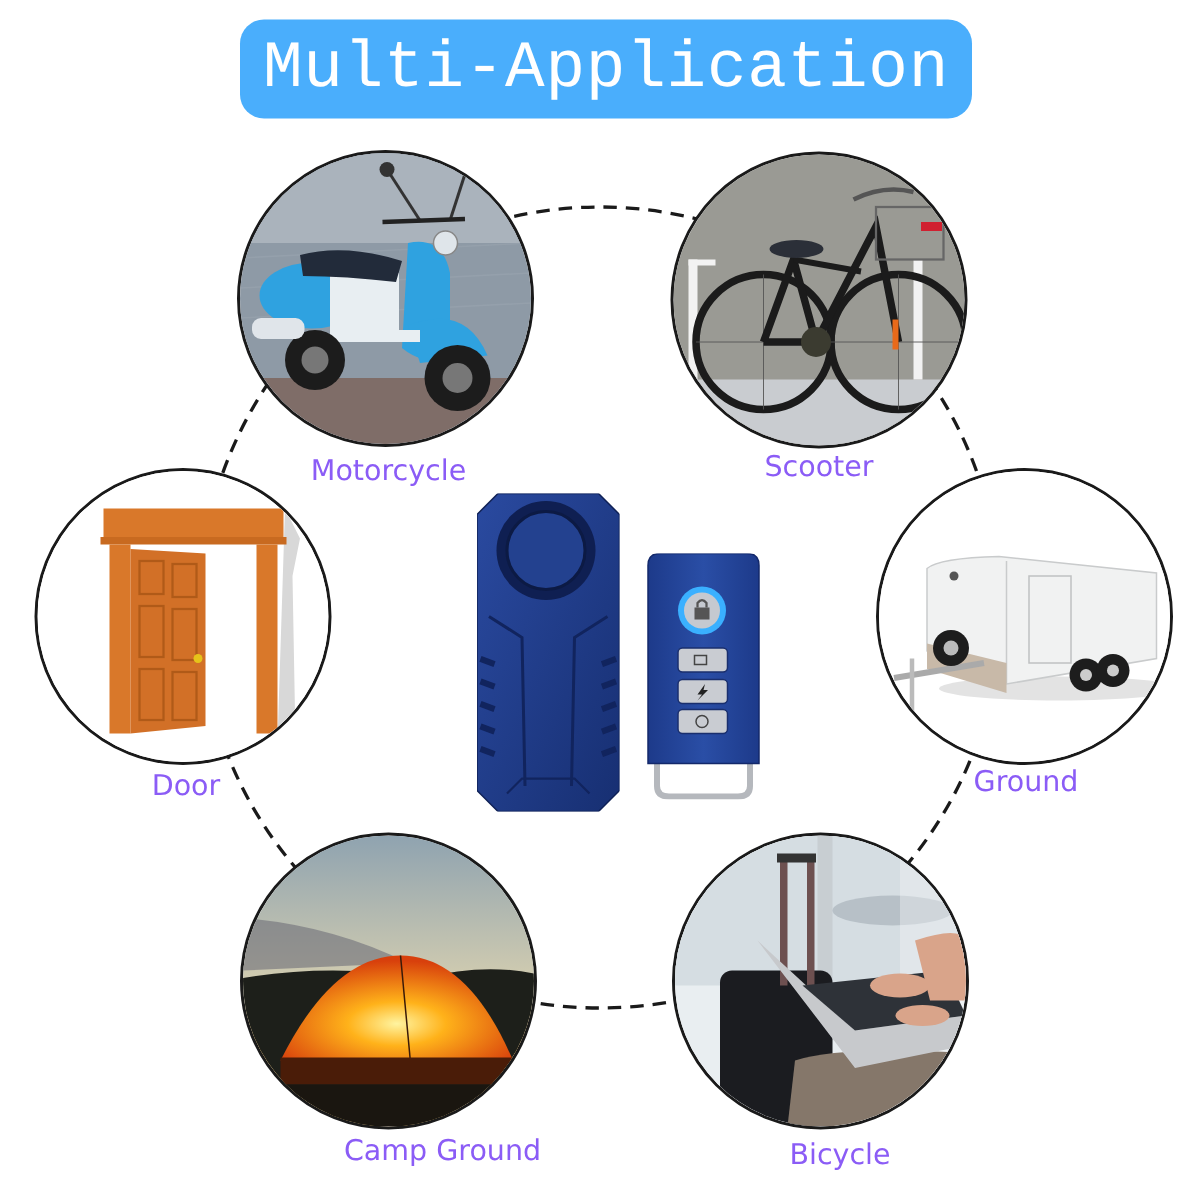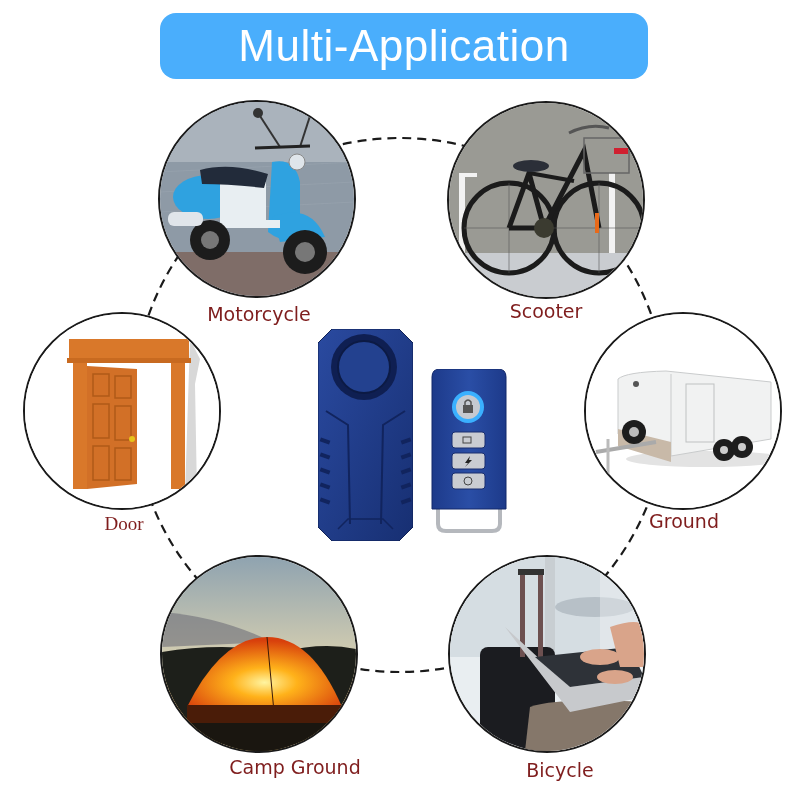--- a/index.html
+++ b/index.html
@@ -2,30 +2,30 @@
 <html><head>
   <meta charset="utf-8">
   <style>
     html, body { margin: 0; padding: 0; background: #ffffff; }
     body { width: 800px; height: 800px; position: relative; overflow: hidden; font-family: "DejaVu Sans", "Liberation Sans", sans-serif; }
     .banner {
       position: absolute; left: 160px; top: 13px; width: 488px; height: 66px;
       background: #4aaefc; border-radius: 16px;
       display: flex; align-items: center; justify-content: center;
     }
-    .banner-title { color: #ffffff; font-size: 44px; font-weight: 500; letter-spacing: 0.5px; font-family: Liberation Sans, sans-serif; }
+    .banner-title { color: #ffffff; font-size: 44px; font-weight: 500; letter-spacing: 0.5px; font-family: Liberation Mono, monospace; }
     svg.ring { position: absolute; left: 0; top: 0; }
     .app-circle {
       position: absolute; width: 194px; height: 194px; border-radius: 50%;
       border: 2px solid #1a1a1a; overflow: hidden; background: #fff; box-sizing: content-box;
     }
     .app-circle svg { width: 194px; height: 194px; display: block; }
     .label {
       position: absolute; transform: translate(-50%, -50%);
-      font-size: 19px; color: #7f1d1d; white-space: nowrap;
+      font-size: 19px; color: #8b5cf6; white-space: nowrap;
       font-family: "DejaVu Sans", sans-serif;
     }
     .device { position: absolute; }
   </style>
 </head>
 <body>
 
 <div class="banner">
   <span class="banner-title">Multi-Application</span>
 </div>
@@ -114,21 +114,21 @@
       <rect x="68" y="60" width="16" height="22"></rect>
         <rect x="90" y="62" width="16" height="22"></rect>
       <rect x="68" y="90" width="16" height="34"></rect>
         <rect x="90" y="92" width="16" height="34"></rect>
       <rect x="68" y="132" width="16" height="34"></rect>
         <rect x="90" y="134" width="16" height="32"></rect>
     </g>
     <circle cx="107" cy="125" r="3" fill="#e6c31a"></circle>
   </svg>
 </div>
-<div class="label" style="left:124px; top:524px;font-family:Liberation Serif, serif;">Door</div>
+<div class="label" style="left:124px; top:524px;">Door</div>
 
 <div class="app-circle" style="left:584px; top:312px;">
   <svg viewBox="0 0 194 194">
     <rect width="194" height="194" fill="#ffffff"></rect>
     <ellipse cx="120" cy="145" rx="80" ry="8" fill="#e3e3e3"></ellipse>
     <path d="M32 65 Q40 58 80 57 L185 68 L185 125 L85 142 L32 120 Z" fill="#f1f2f2" stroke="#c9cbcc"></path>
     <line x1="85" y1="60" x2="85" y2="142" stroke="#c9cbcc"></line>
     <rect x="100" y="70" width="28" height="58" fill="none" stroke="#bfc1c2"></rect>
     <circle cx="50" cy="70" r="3" fill="#555"></circle>
     <path d="M32 115 L85 128 L85 148 L32 132 Z" fill="#c8b9a8"></path>

